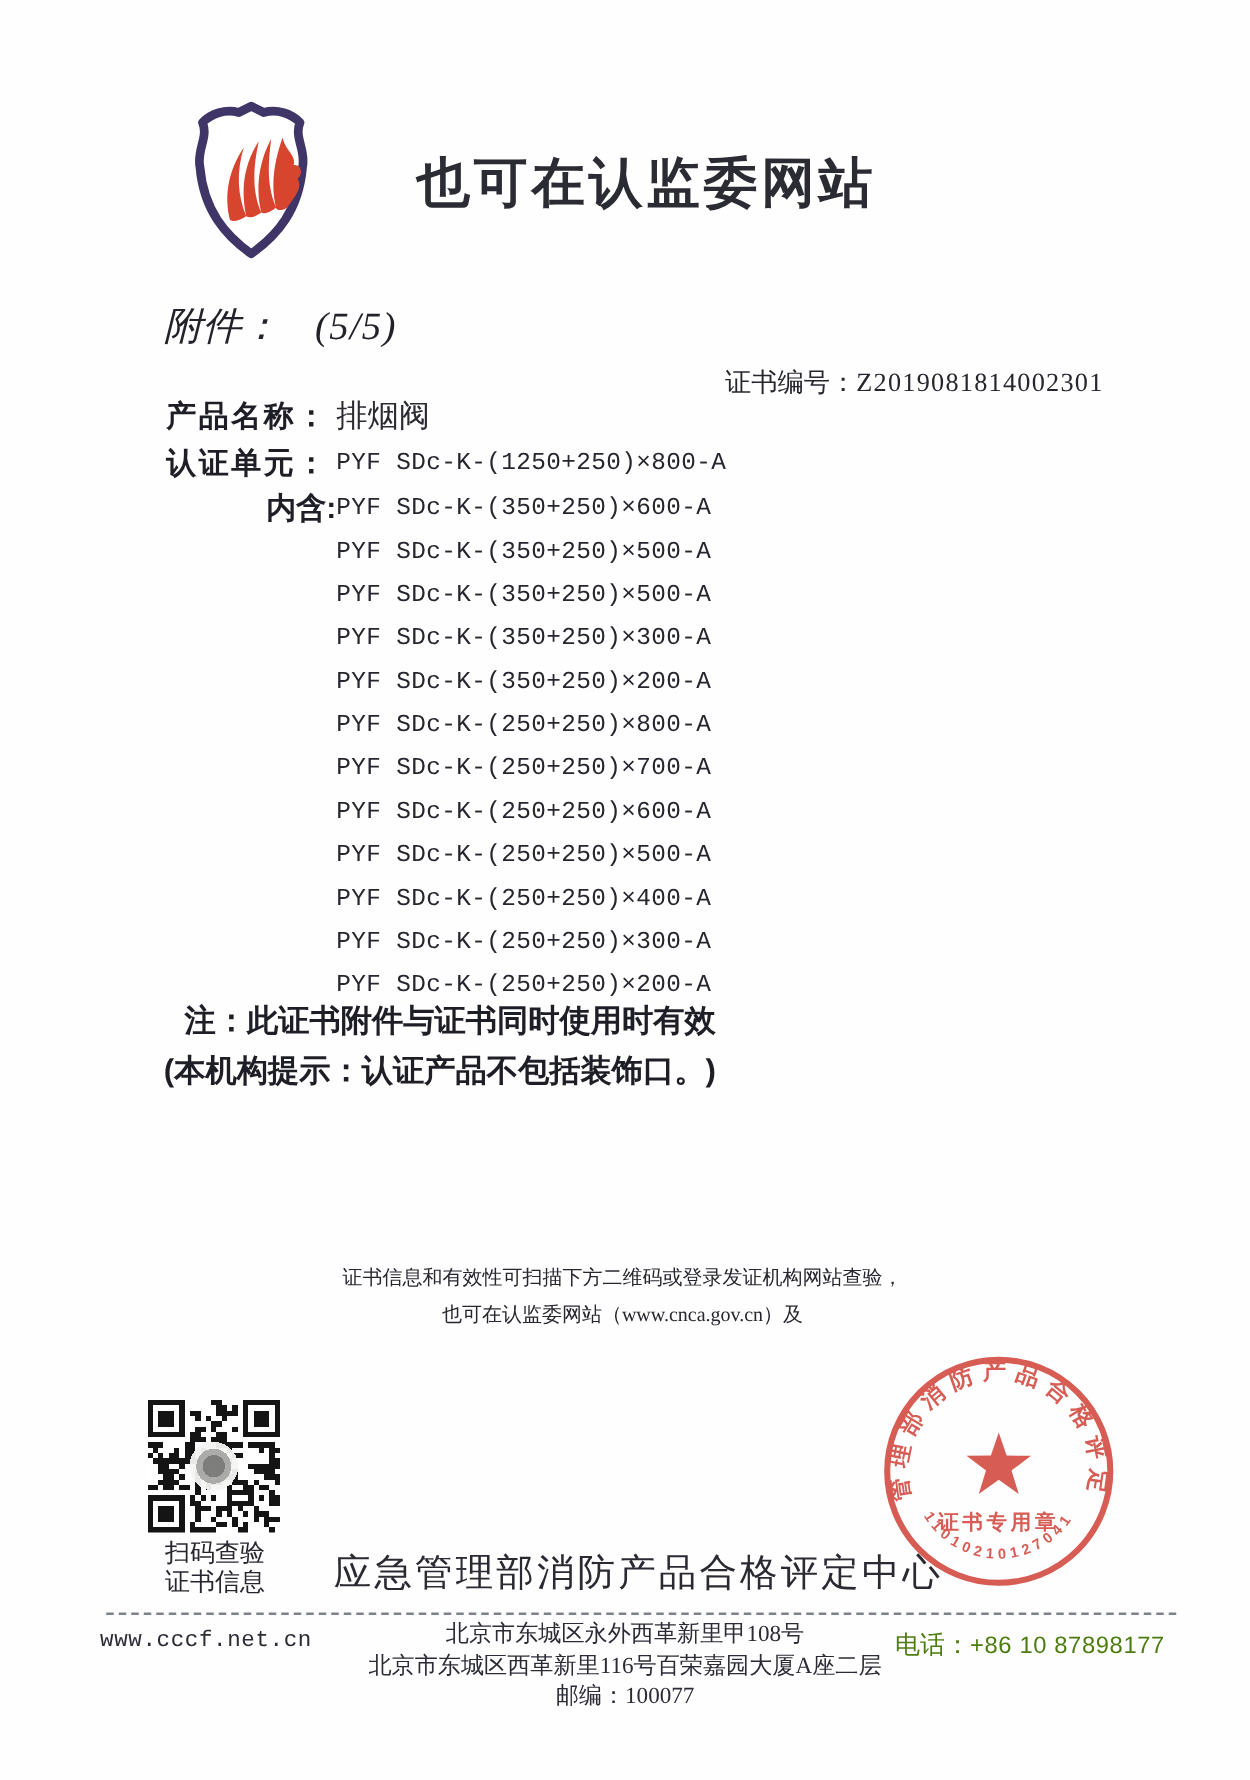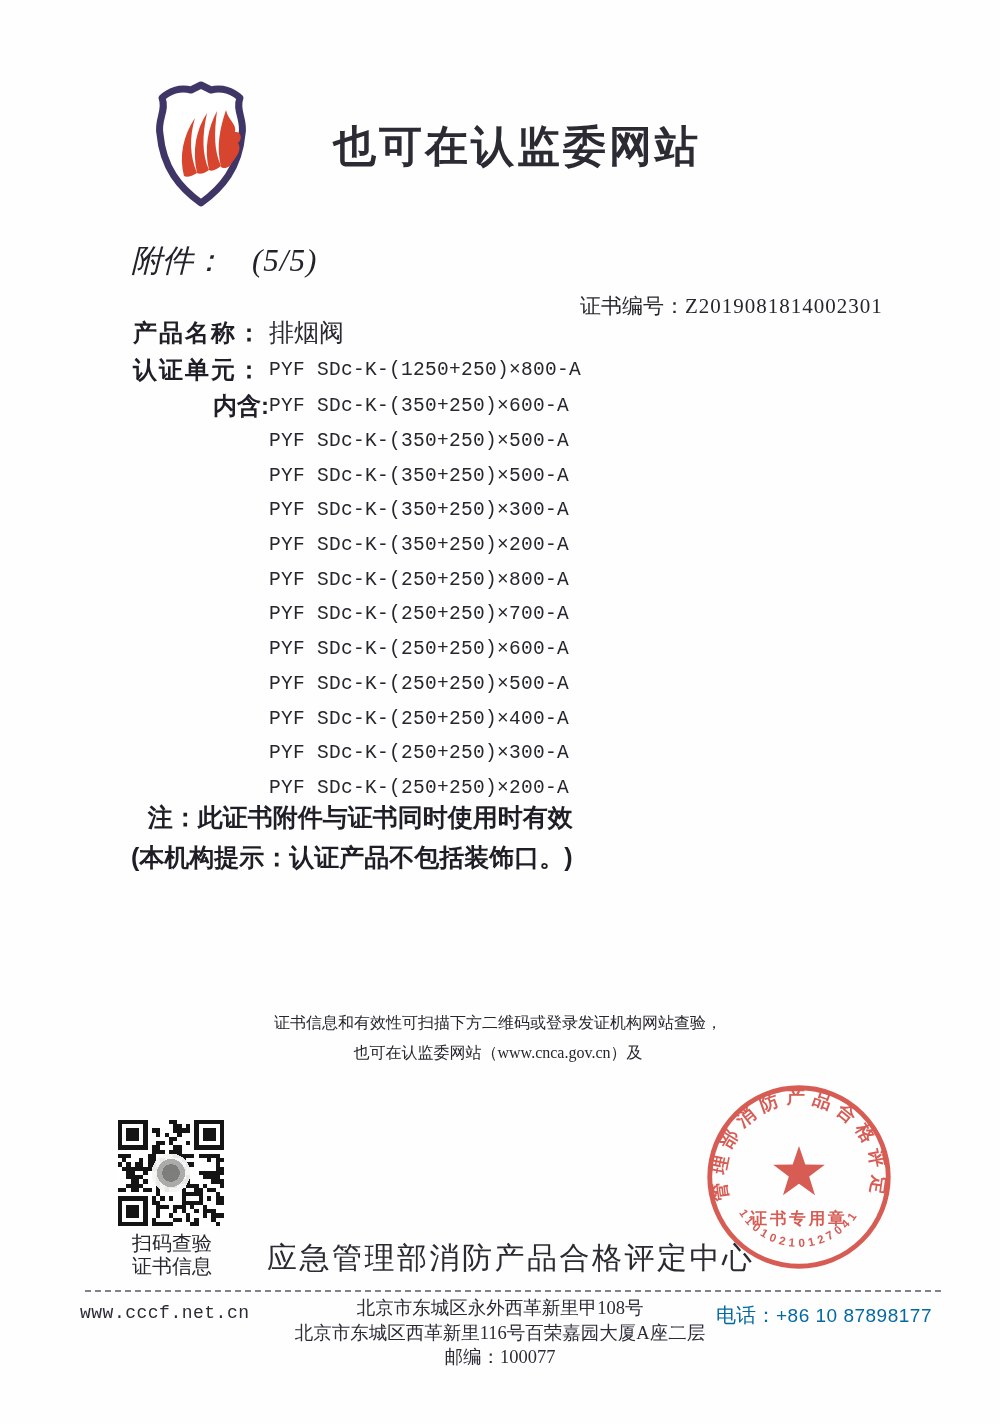--- a/index.html
+++ b/index.html
@@ -67,21 +67,21 @@
   .stamp { position:absolute; left:702px; top:1080px; width:194px; height:194px; opacity:0.9; }
 
   
   .footer-sep { position:absolute; left:85px; top:1290px; width:856px;
                 border-top:2px dashed #7d828c; }
   .footer-website { position:absolute; left:80px; top:1303px;
                     font-family:"Liberation Mono","DejaVu Sans Mono",monospace;
                     font-size:18px; letter-spacing:0.5px; color:#2b2b36; }
   .footer-address { position:absolute; left:290px; top:1296px; width:420px;
                     text-align:center; font-size:18.5px; line-height:24.5px; color:#2b2b36; }
-  .footer-phone { position:absolute; left:716px; top:1302px; font-size:20px; color:#0369a1; }
+  .footer-phone { position:absolute; left:716px; top:1302px; font-size:20px; color:#4d7c0f; }
   .footer-phone .ph-num { font-family:"Liberation Sans","DejaVu Sans",sans-serif;
                           font-size:19px; letter-spacing:0.5px; }
 </style>
 </head>
 <body>
 
 <div class="page">
 
   <div class="logo">
     <svg viewBox="0 0 102 128" width="106" height="128">

